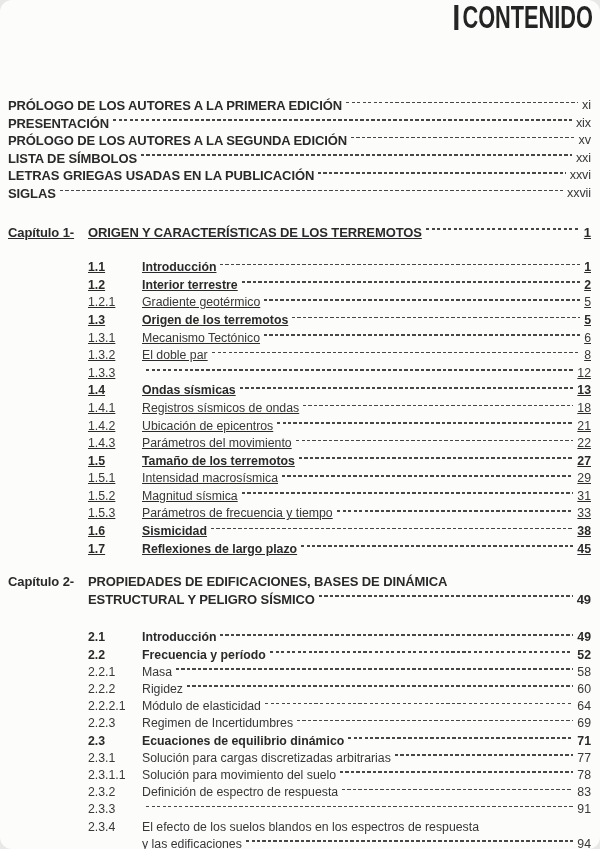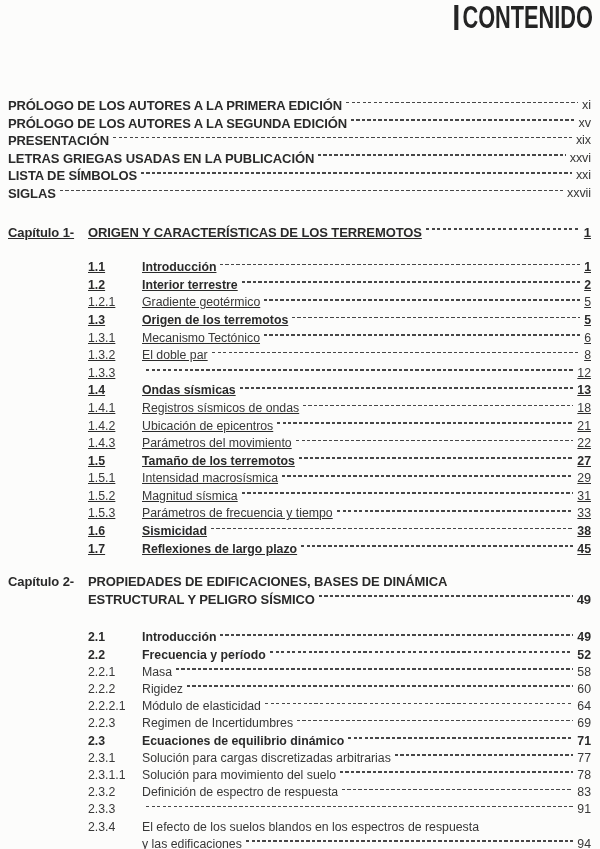--- a/index.html
+++ b/index.html
@@ -10,20 +10,21 @@
   }
   html,body{margin:0;padding:0;background:#e8e8e6;}
   .page{
     position:relative;
     width:600px;height:849px;
     background:var(--paper);
     font-family:"Liberation Sans",sans-serif;
     color:var(--ink);
     overflow:hidden;
     box-sizing:border-box;
+    border-radius:12px;
   }
   
   .hdr{
     position:absolute;top:3px;right:7px;
     display:flex;align-items:flex-start;
     transform:scaleX(0.68);transform-origin:right top;
   }
   .hdr .bar{
     width:6px;height:25px;background:#252525;
     margin:2px 6px 0 0;flex:none;
@@ -73,38 +74,38 @@
   </div>
 
   <div class="content">
     <div id="front-matter">
         <div class="row fm-row">
           <span class="fm-label">PRÓLOGO DE LOS AUTORES A LA PRIMERA EDICIÓN</span>
           <span class="leader"></span>
           <span class="pgnum">xi</span>
         </div>
         <div class="row fm-row">
+          <span class="fm-label">PRESENTACIÓN</span>
+          <span class="leader"></span>
+          <span class="pgnum">xix</span>
+        </div>
+        <div class="row fm-row">
           <span class="fm-label">PRÓLOGO DE LOS AUTORES A LA SEGUNDA EDICIÓN</span>
           <span class="leader"></span>
           <span class="pgnum">xv</span>
         </div>
         <div class="row fm-row">
-          <span class="fm-label">PRESENTACIÓN</span>
-          <span class="leader"></span>
-          <span class="pgnum">xix</span>
+          <span class="fm-label">LISTA DE SÍMBOLOS</span>
+          <span class="leader"></span>
+          <span class="pgnum">xxi</span>
         </div>
         <div class="row fm-row">
           <span class="fm-label">LETRAS GRIEGAS USADAS EN LA PUBLICACIÓN</span>
           <span class="leader"></span>
           <span class="pgnum">xxvi</span>
-        </div>
-        <div class="row fm-row">
-          <span class="fm-label">LISTA DE SÍMBOLOS</span>
-          <span class="leader"></span>
-          <span class="pgnum">xxi</span>
         </div>
         <div class="row fm-row">
           <span class="fm-label">SIGLAS</span>
           <span class="leader"></span>
           <span class="pgnum">xxvii</span>
         </div>
       </div>
     <div id="chapters">
         <div class="chapter c1">
           <div class="ch-head">

